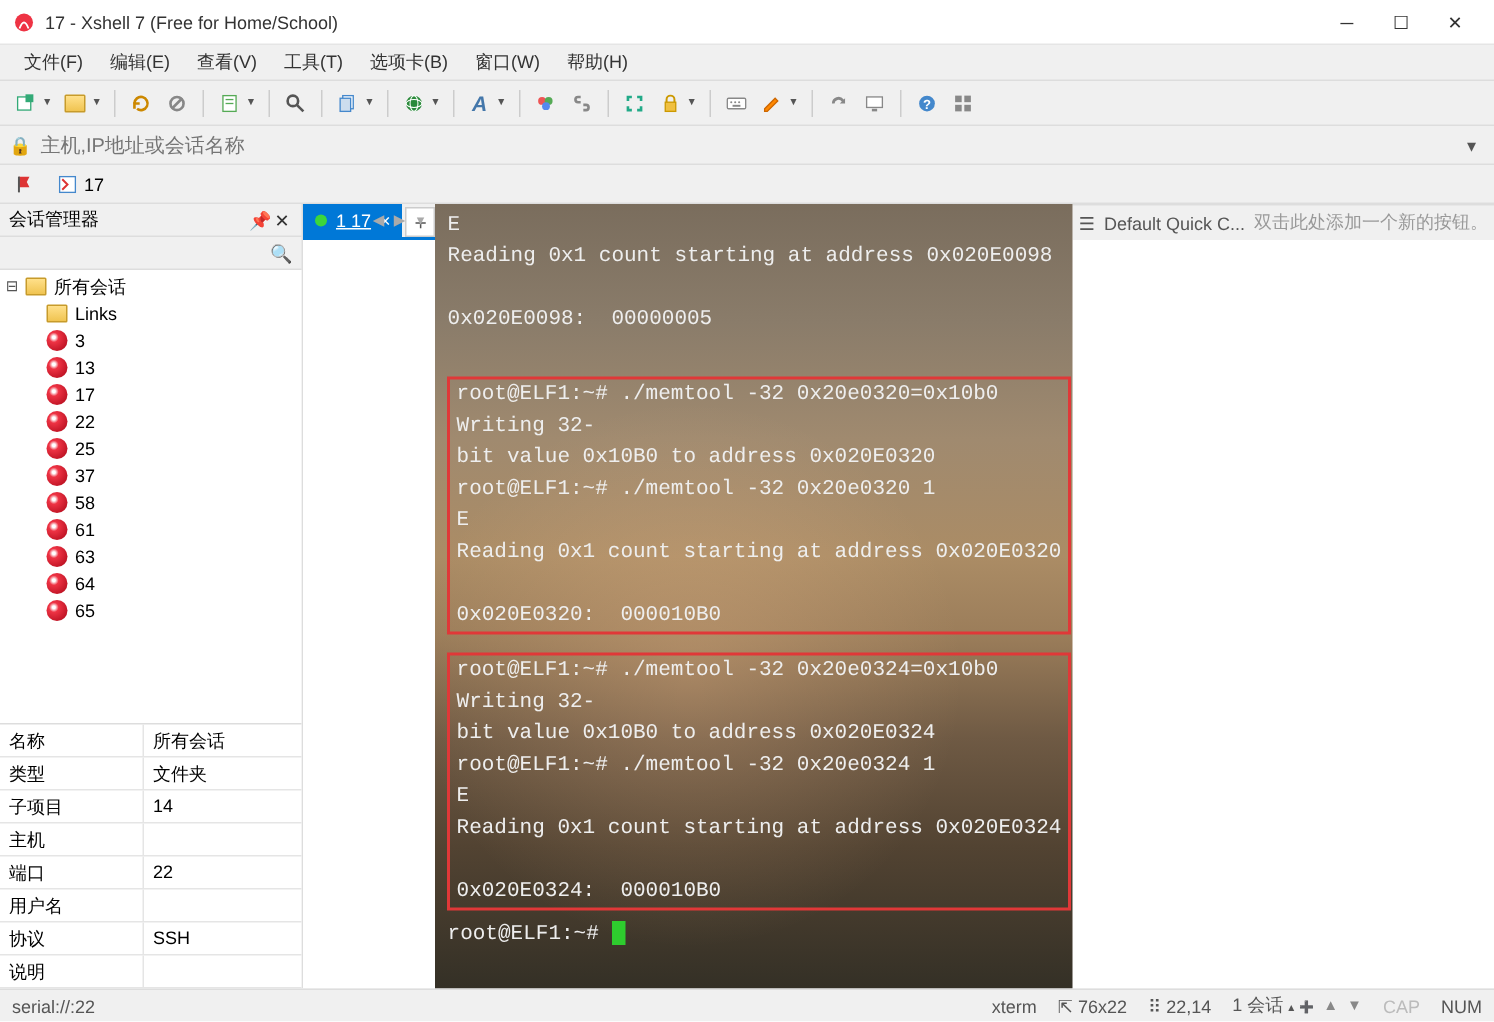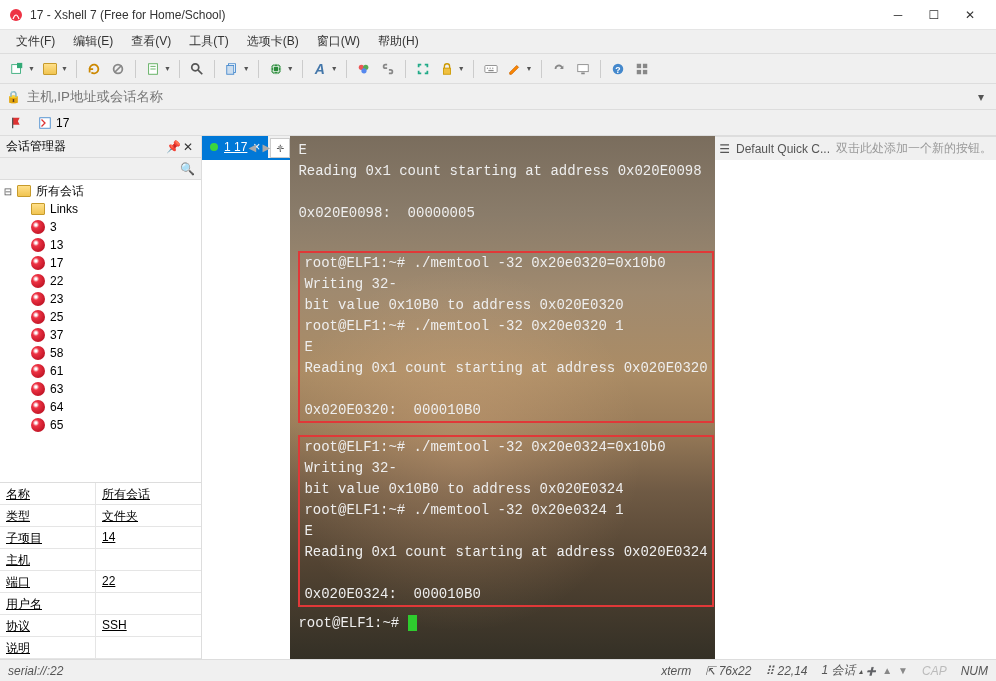--- a/index.html
+++ b/index.html
@@ -28,38 +28,38 @@
 .sidebar .panelhead .pin, .sidebar .panelhead .pclose { width: 14px; height: 14px; cursor: pointer; display: flex; align-items: center; justify-content: center; color: #333; }
 .sidebar .search { height: 22px; border-bottom: 1px solid #ddd; display: flex; align-items: center; justify-content: flex-end; padding: 0 6px; }
 .sidebar .search .sicon { color: #888; }
 .tree { flex: 1; background: #fff; overflow: auto; padding: 2px 0; }
 .tree .trow { display: flex; align-items: center; height: 18px; padding-left: 4px; cursor: pointer; white-space: nowrap; }
 .tree .exp { width: 12px; display: inline-flex; justify-content: center; color: #555; font-size: 10px; }
 .tree .ticon { width: 16px; height: 16px; display: inline-flex; align-items: center; justify-content: center; margin: 0 2px; }
 .tree .tlabel { margin-left: 2px; }
 .tree .l0 { padding-left: 2px; }
 .tree .l1 { padding-left: 16px; }
-.proptable { border-top: 1px solid #ddd; background: #fff; text-decoration: underline; }
+.proptable { border-top: 1px solid #ddd; background: #fff; }
 .proptable .prow { display: flex; border-bottom: 1px solid #e5e5e5; height: 22px; }
 .proptable .pcell-l { width: 96px; padding: 3px 6px; border-right: 1px solid #e5e5e5; }
 .proptable .pcell-r { flex: 1; padding: 3px 6px; }
 .main { flex: 1; display: flex; flex-direction: row; background: #fff; }
 .tabstrip { height: 24px; background: #f0f0f0; display: flex; align-items: flex-end; border-bottom: 2px solid #0078d7; position: relative; }
 .tab { height: 22px; display: flex; align-items: center; padding: 0 8px; background: #0078d7; color: #fff; gap: 6px; cursor: pointer; }
 .tab .tdot { width: 8px; height: 8px; border-radius: 50%; background: #3cd63c; }
 .tab .tclose { font-size: 12px; }
 .newtab { width: 20px; height: 20px; display: flex; align-items: center; justify-content: center; background: #fff; border: 1px solid #ccc; margin-left: 2px; cursor: pointer; font-size: 14px; color: #555; }
 .tabsright { position: absolute; right: 4px; top: 3px; display: flex; gap: 2px; }
 .tabsright .nav { width: 12px; height: 16px; display: flex; align-items: center; justify-content: center; color: #aaa; cursor: pointer; font-size: 10px; }
 .terminal { flex: 1; background-image: radial-gradient(circle at 40% 60%, rgba(255,200,150,0.25), transparent 45%), linear-gradient(180deg, #7a6d5d 0%, #8a7c6a 15%, #a08a6f 30%, #ab8c65 45%, #9b7d5a 55%, #6f5a44 68%, #524332 82%, #343026 100%); color: #eee; font-family: "Consolas", "Courier New", monospace; font-size: 14px; line-height: 21px; padding: 4px 8px; overflow: auto; position: relative; }
 .terminal .box { border: 2px solid #e03838; padding: 0px 4px; margin: 6px 0; display: inline-block; }
 .terminal .cursor { display: inline-block; width: 9px; height: 16px; background: #2ecc2e; vertical-align: middle; }
 .quickcmd { height: 24px; background: #f0f0f0; border-top: 1px solid #ddd; display: flex; align-items: center; padding: 0 4px; gap: 6px; color: #555; }
 .quickcmd .qlabel { display: flex; align-items: center; gap: 4px; }
-.statusbar { height: 22px; background: #f0f0f0; border-top: 1px solid #ddd; display: flex; align-items: center; padding: 0 8px; font-size: 12px; color: #555; font-style: italic; }
+.statusbar { height: 22px; background: #f0f0f0; border-top: 1px solid #ddd; display: flex; align-items: center; padding: 0 8px; font-size: 12px; color: #555; }
 .statusbar .sitem { margin-right: 18px; }
 .statusbar .spacer { flex: 1; }
 .statusbar .ritem { margin-left: 14px; }
 .statusbar .arrow { display: inline-block; margin-left: 6px; color: #888; font-size: 10px; }
 .folder-icon { width: 14px; height: 12px; background: linear-gradient(#ffe08a, #f0c451); border: 1px solid #c79b2b; border-radius: 1px; }
 .session-icon { width: 14px; height: 14px; border-radius: 50%; background: radial-gradient(circle at 35% 35%, #fff 1px, #e34 25%, #b12 80%); }
 svg.ico { width: 14px; height: 14px; }
 </style>
 </head>
 <body>
@@ -296,27 +296,20 @@
             <span class="ticon">
               <div class="session-icon"></div>
             </span>
             <span class="tlabel">22</span>
           </div>
           <div class="trow l1">
             <span class="exp"></span>
             <span class="ticon">
               <div class="session-icon"></div>
             </span>
-            <span class="tlabel">23</span>
-          </div>
-          <div class="trow l1">
-            <span class="exp"></span>
-            <span class="ticon">
-              <div class="session-icon"></div>
-            </span>
             <span class="tlabel">25</span>
           </div>
           <div class="trow l1">
             <span class="exp"></span>
             <span class="ticon">
               <div class="session-icon"></div>
             </span>
             <span class="tlabel">37</span>
           </div>
           <div class="trow l1">

